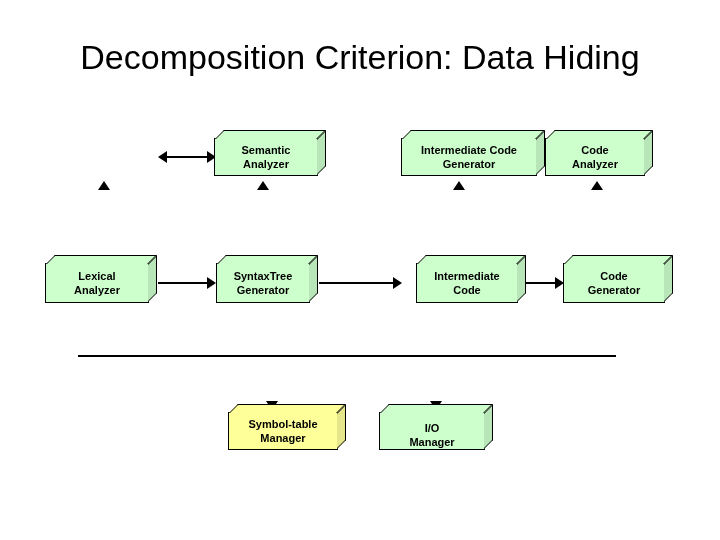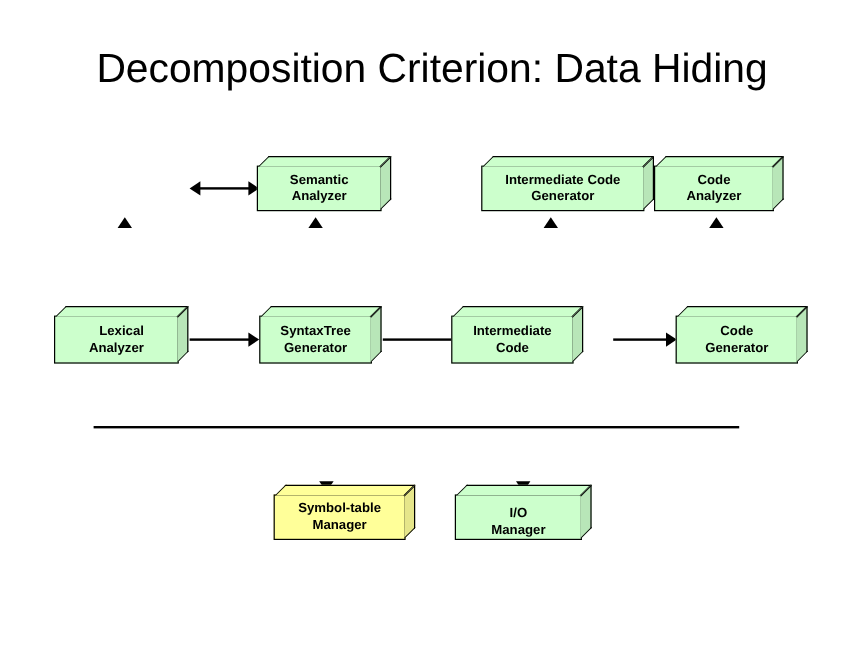--- a/index.html
+++ b/index.html
@@ -132,33 +132,33 @@
       <span>Intermediate Code</span><br><span>Generator</span>
     </span>
   </div>
 
   <div class="box green" style="left:545px; top:138px; width:100px; height:38px;">
     <span class="lbl">
       <span>Code</span><br><span>Analyzer</span>
     </span>
   </div>
 
-  <div class="box green" style="left:45px; top:263px; width:104px; height:40px;text-align:right;">
+  <div class="box green" style="left:45px; top:263px; width:104px; height:40px;">
     <span class="lbl">
       <span>Lexical</span><br><span>Analyzer</span>
     </span>
   </div>
 
   <div class="box green" style="left:216px; top:263px; width:94px; height:40px;align-items:center;">
     <span class="lbl">
       <span>SyntaxTree</span><br><span>Generator</span>
     </span>
   </div>
 
-  <div class="box green" style="left:376px; top:263px; width:102px; height:40px;">
+  <div class="box green" style="left:416px; top:263px; width:102px; height:40px;">
     <span class="lbl">
       <span>Intermediate</span><br><span>Code</span>
     </span>
   </div>
 
   <div class="box green" style="left:563px; top:263px; width:102px; height:40px;">
     <span class="lbl">
       <span>Code</span><br><span>Generator</span>
     </span>
   </div>

